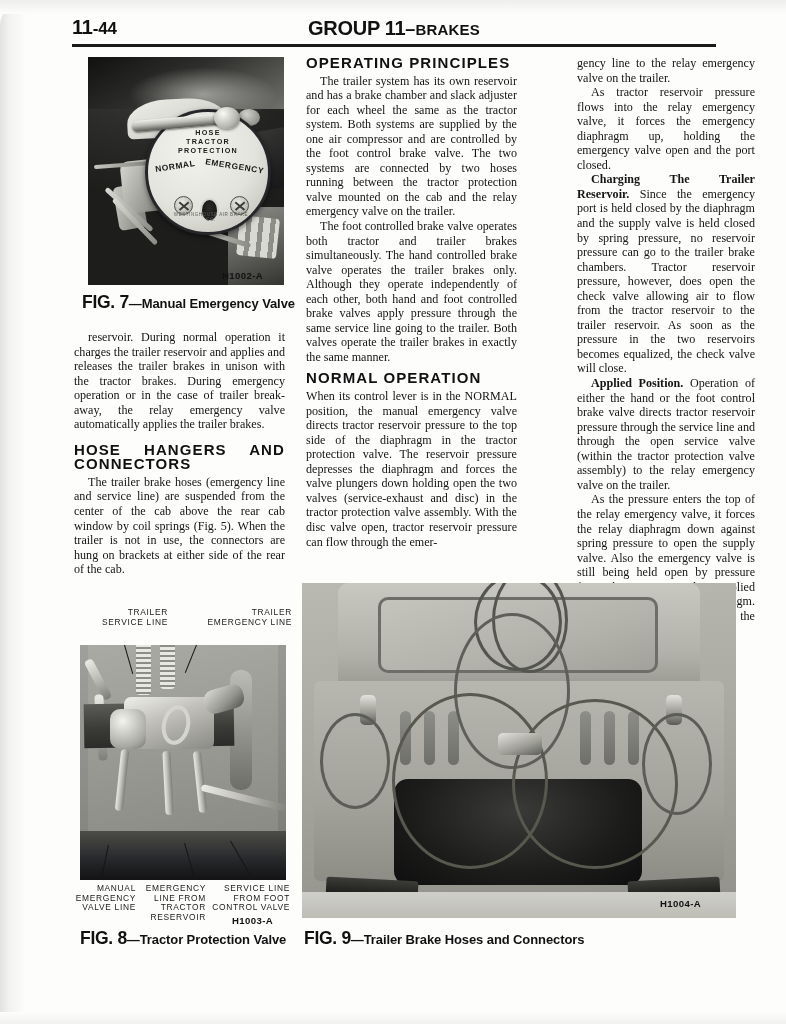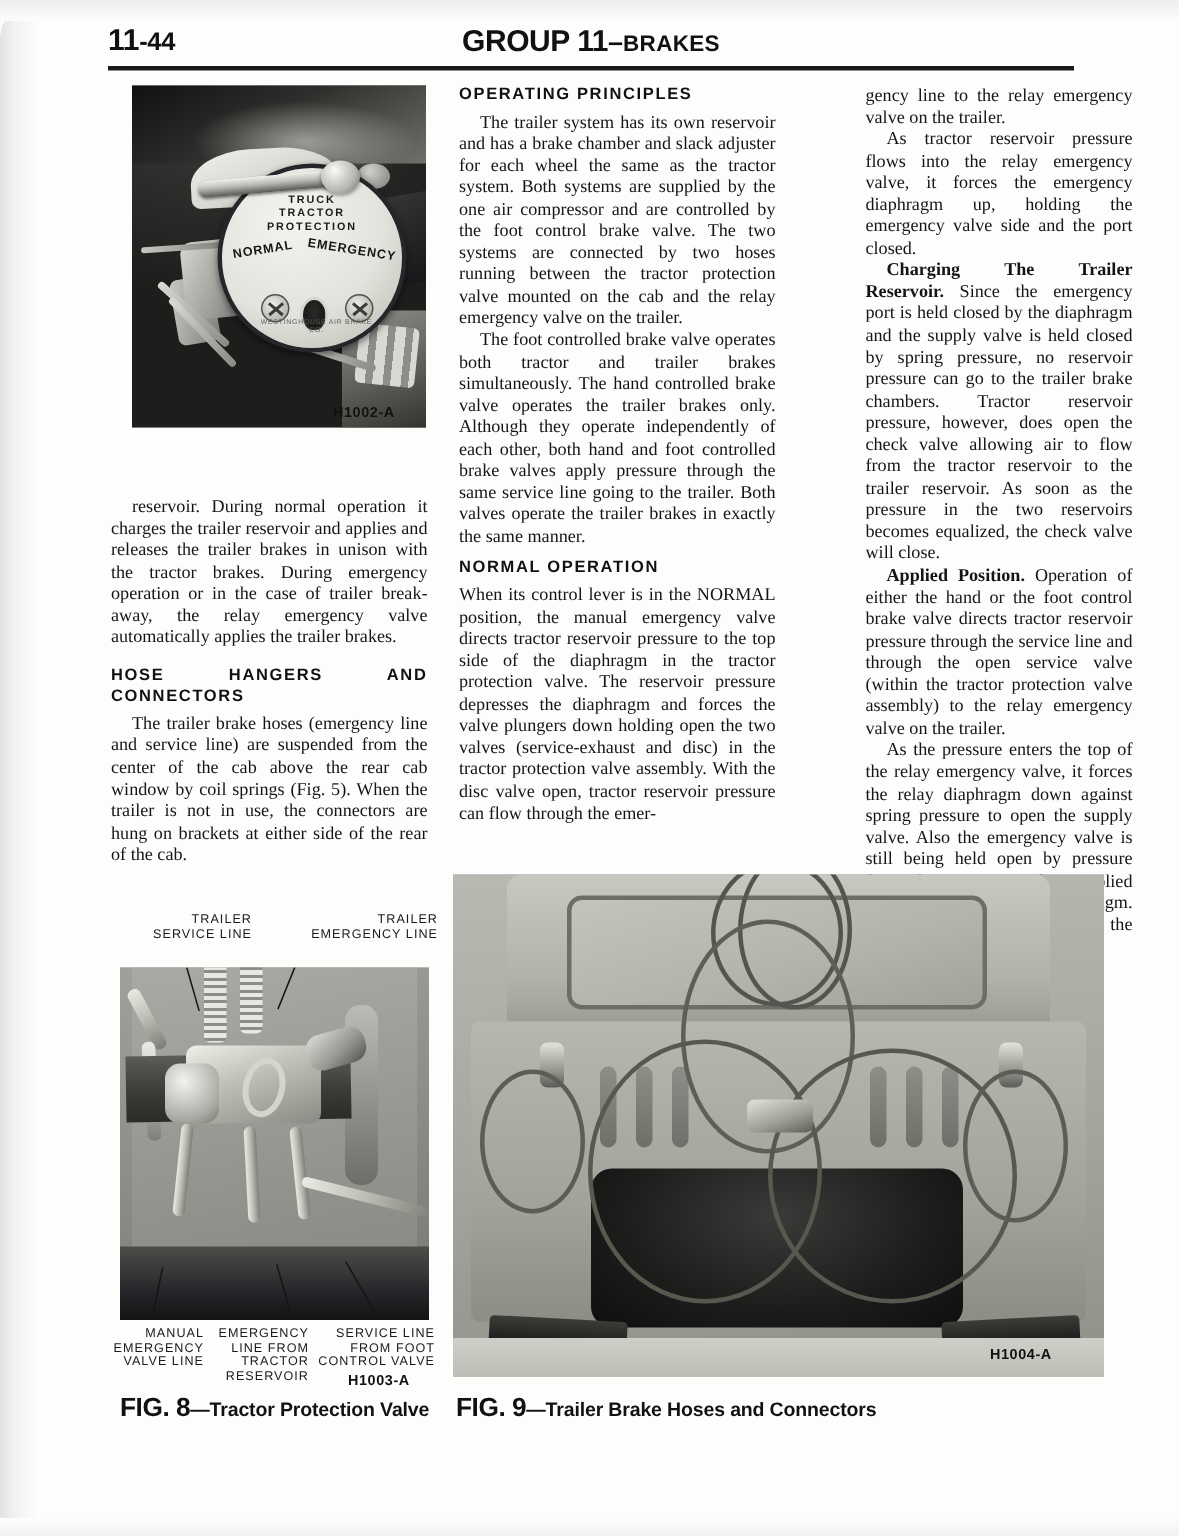--- a/index.html
+++ b/index.html
@@ -96,21 +96,21 @@
     font-size: 12.1px;
     line-height: 14.55px;
     text-align: justify;
     color: #141414;
   }
   .col p { margin: 0; text-indent: 14px; }
   .col p.noindent { text-indent: 0; }
   .col h3 {
     margin: 0 0 3px 0;
     font-family: "Liberation Sans", sans-serif;
-    font-size: 11px;
+    font-size: 15px;
     font-weight: bold;
     letter-spacing: 1.1px;
     color: #111;
   }
   .run-in { font-weight: bold; }
 
   #col1 { left: 74px; top: 330px; width: 211px; }
   #col2 { left: 306px; top: 56px; width: 211px; }
   #col3 { left: 538px; top: 56px; width: 178px; margin-left: 39px; }
 
@@ -431,54 +431,57 @@
     <div class="f7-bracket"></div>
     <div class="f7-rod"></div>
     <div class="f7-hood"></div>
     <div class="f7-lowbox"></div>
     <div class="f7-fingers"></div>
     <div class="f7-hose" style="left:10px; top:150px; width:62px; height:5px; transform:rotate(42deg);"></div>
     <div class="f7-hose" style="left:16px; top:162px; width:62px; height:5px; transform:rotate(46deg);"></div>
     <div class="f7-hose" style="left:96px; top:176px; width:68px; height:5px; transform:rotate(18deg);"></div>
 
     <div class="f7-dial">
-      <div class="f7-dial-txt f7-t1">TRUCK</div>
+      <div class="f7-dial-txt f7-t1">HOSE</div>
       <div class="f7-dial-txt f7-t2">TRACTOR</div>
       <div class="f7-dial-txt f7-t3">PROTECTION</div>
       <div class="f7-nm">NORMAL</div>
       <div class="f7-em">EMERGENCY</div>
       <div class="f7-screw" style="left:26px; top:84px;"></div>
       <div class="f7-screw" style="left:82px; top:84px;"></div>
       <div class="f7-keyhole"></div>
       <div class="f7-botarc">WESTINGHOUSE AIR BRAKE CO.</div>
     </div>
     <div class="f7-lever"></div>
     <div class="f7-knob"></div>
   </div>
   <div class="plate-code" style="left:222px; top:270px;">H1002-A</div>
+  <div class="fig-caption" style="left:82px; top:292px;">
+    <span class="figno">FIG. 7</span><span class="figtitle">—</span><span class="figtitle">Manual Emergency Valve</span>
+  </div>
 
   <div class="col" id="col1">
     <p>reservoir. During normal operation it charges the trailer reservoir and applies and releases the trailer brakes in unison with the tractor brakes. During emergency operation or in the case of trailer break-away, the relay emergency valve automatically applies the trailer brakes.</p>
     <div class="gap"></div>
     <h3>HOSE HANGERS AND CONNECTORS</h3>
     <p>The trailer brake hoses (emergency line and service line) are suspended from the center of the cab above the rear cab window by coil springs (Fig. 5). When the trailer is not in use, the connectors are hung on brackets at either side of the rear of the cab.</p>
   </div>
 
   <div class="col" id="col2">
     <h3>OPERATING PRINCIPLES</h3>
     <p>The trailer system has its own reservoir and has a brake chamber and slack adjuster for each wheel the same as the tractor system. Both systems are supplied by the one air compressor and are controlled by the foot control brake valve. The two systems are connected by two hoses running between the tractor protection valve mounted on the cab and the relay emergency valve on the trailer.</p>
     <p>The foot controlled brake valve operates both tractor and trailer brakes simultaneously. The hand controlled brake valve operates the trailer brakes only. Although they operate independently of each other, both hand and foot controlled brake valves apply pressure through the same service line going to the trailer. Both valves operate the trailer brakes in exactly the same manner.</p>
     <div class="gap-sm"></div>
     <h3>NORMAL OPERATION</h3>
     <p class="noindent">When its control lever is in the NORMAL position, the manual emergency valve directs tractor reservoir pressure to the top side of the diaphragm in the tractor protection valve. The reservoir pressure depresses the diaphragm and forces the valve plungers down holding open the two valves (service-exhaust and disc) in the tractor protection valve assembly. With the disc valve open, tractor reservoir pressure can flow through the emer-</p>
   </div>
 
   <div class="col" id="col3">
     <p class="noindent">gency line to the relay emergency valve on the trailer.</p>
-    <p>As tractor reservoir pressure flows into the relay emergency valve, it forces the emergency diaphragm up, holding the emergency valve side and the port closed.</p>
+    <p>As tractor reservoir pressure flows into the relay emergency valve, it forces the emergency diaphragm up, holding the emergency valve open and the port closed.</p>
     <p><span class="run-in">Charging The Trailer Reservoir.</span><span> Since the emergency port is held closed by the diaphragm and the supply valve is held closed by spring pressure, no reservoir pressure can go to the trailer brake chambers. Tractor reservoir pressure, however, does open the check valve allowing air to flow from the tractor reservoir to the trailer reservoir. As soon as the pressure in the two reservoirs becomes equalized, the check valve will close.</span></p>
     <p><span class="run-in">Applied Position.</span><span> Operation of either the hand or the foot control brake valve directs tractor reservoir pressure through the service line and through the open service valve (within the tractor protection valve assembly) to the relay emergency valve on the trailer.</span></p>
     <p>As the pressure enters the top of the relay emergency valve, it forces the relay diaphragm down against spring pressure to open the supply valve. Also the emergency valve is still being held open by pressure from the emergency line applied against the emergency diaphragm. Therefore, pressure flows from the trailer reser-</p>
   </div>
 
   <div class="callout" style="left:86px; top:608px; width:82px;">TRAILER
 SERVICE LINE</div>
   <div class="callout" style="left:192px; top:608px; width:100px;">TRAILER
 EMERGENCY LINE</div>
 

